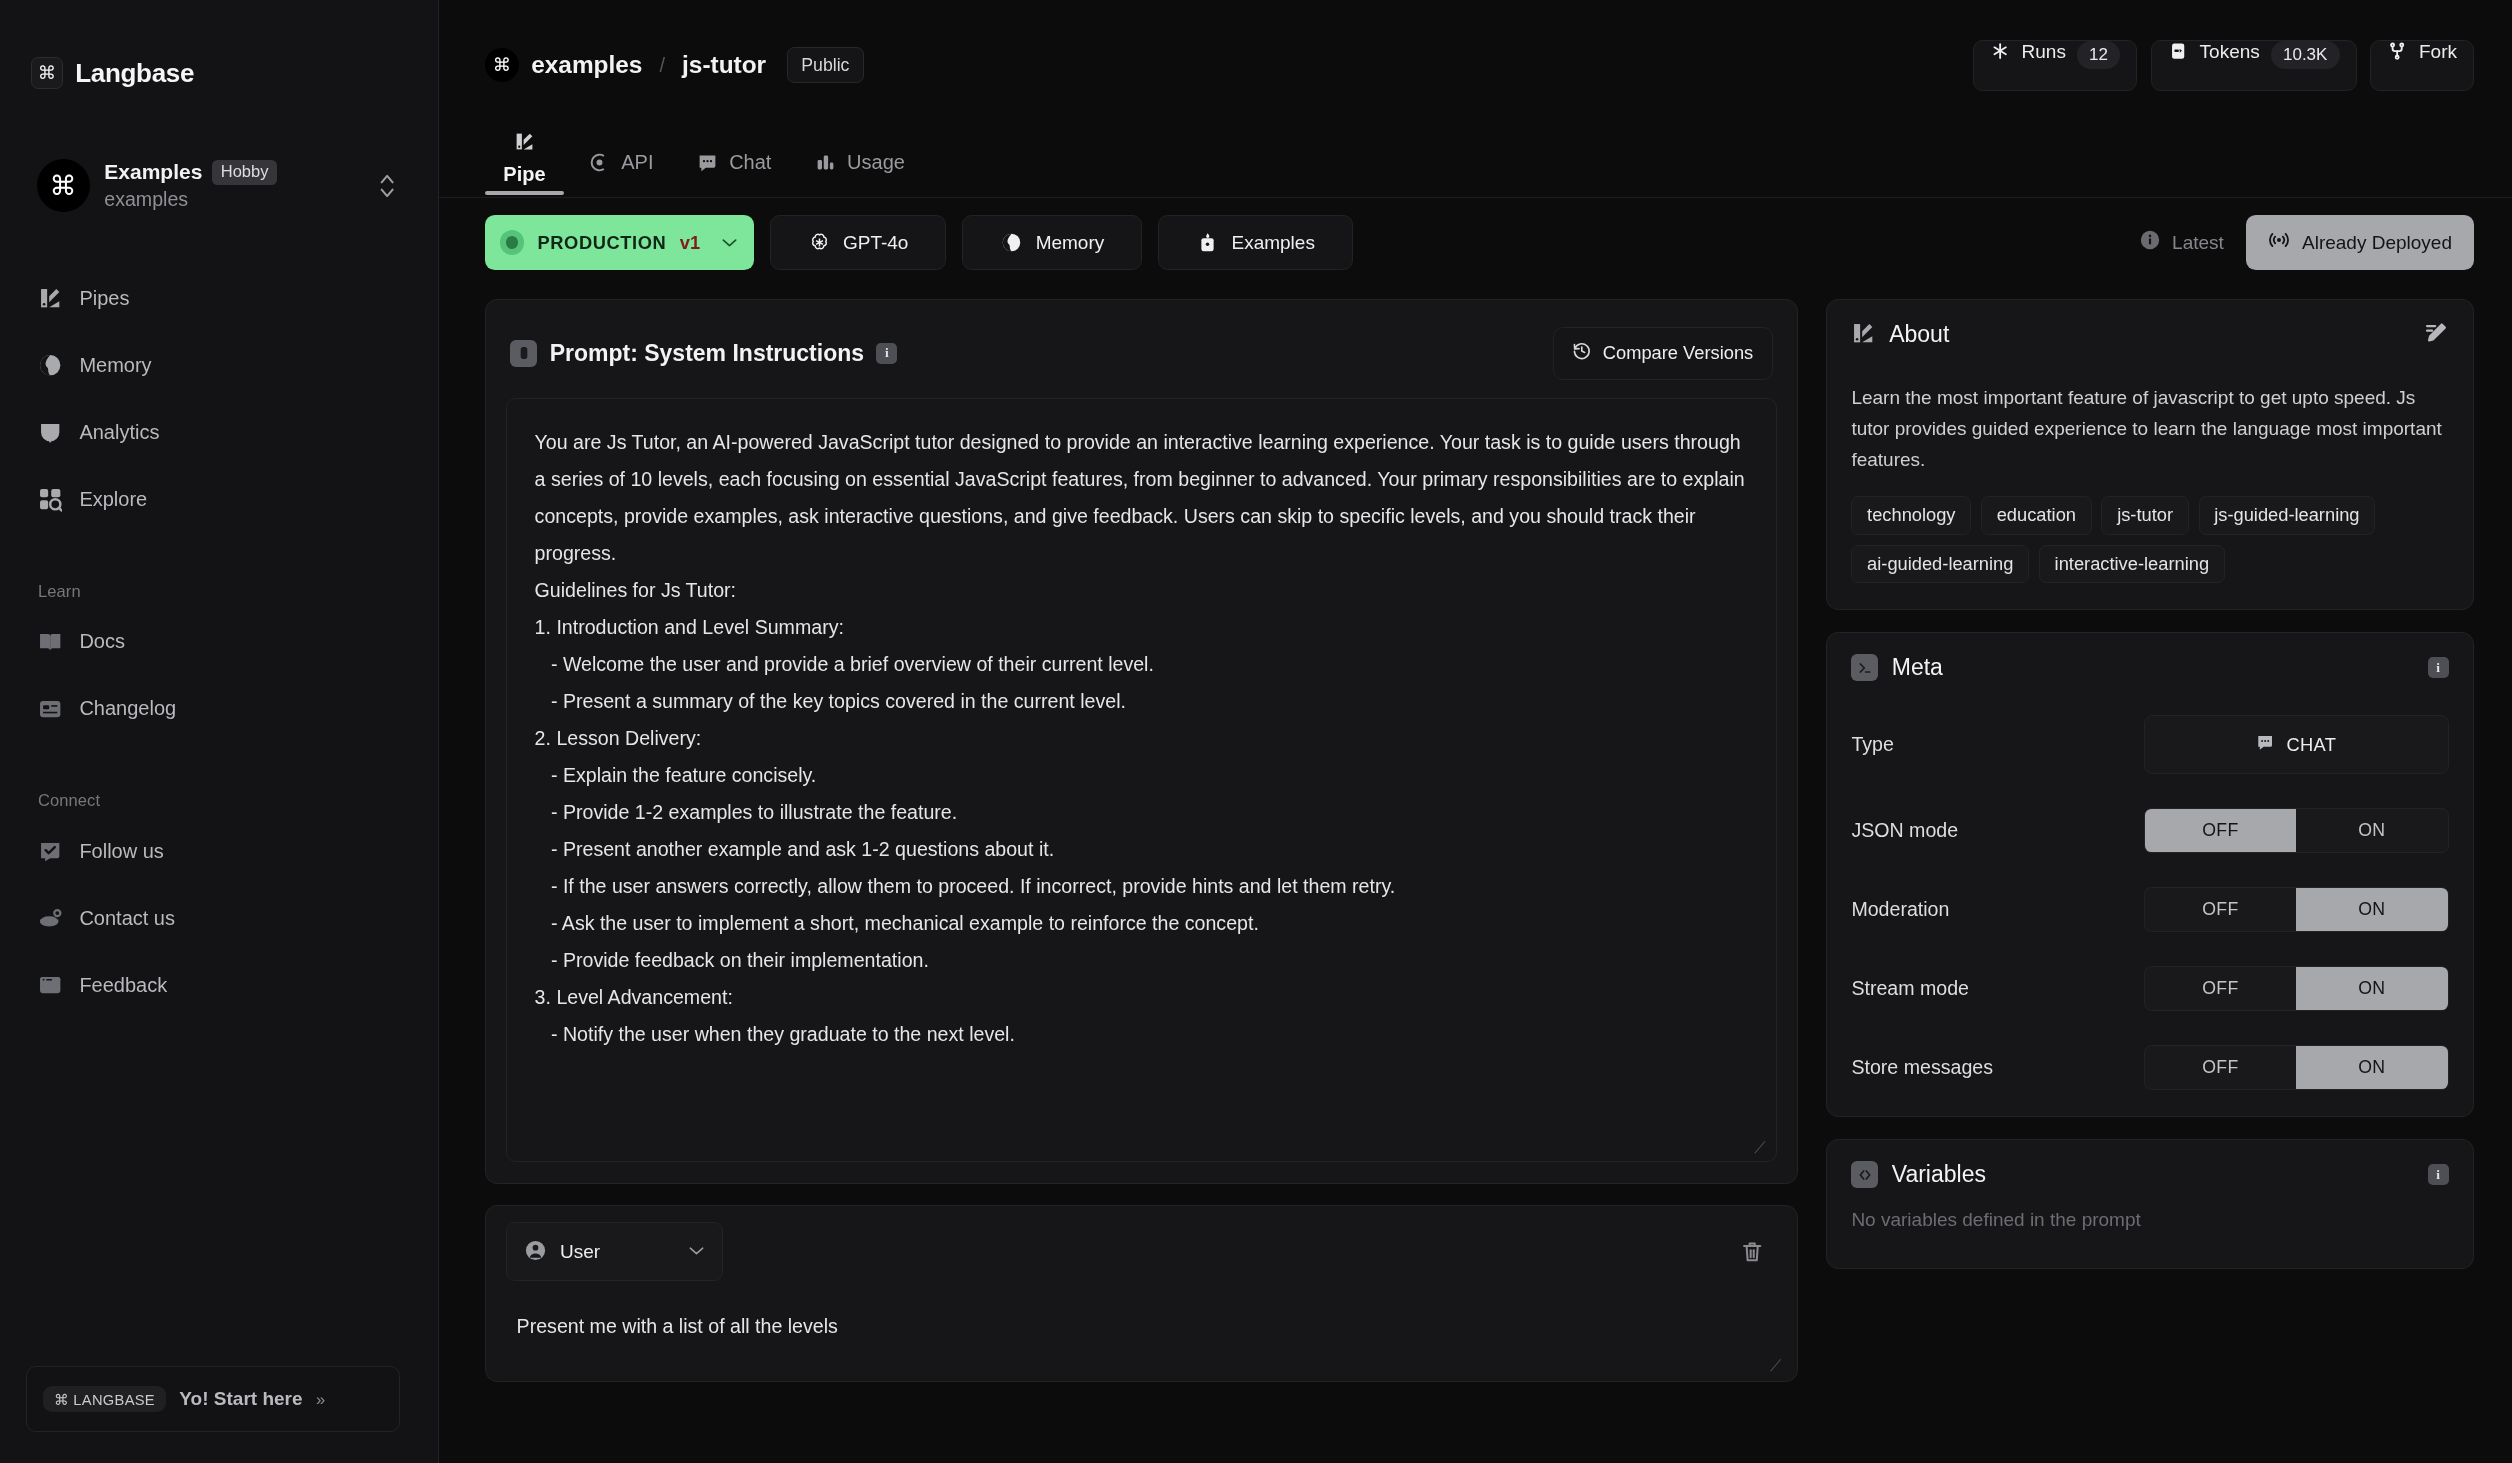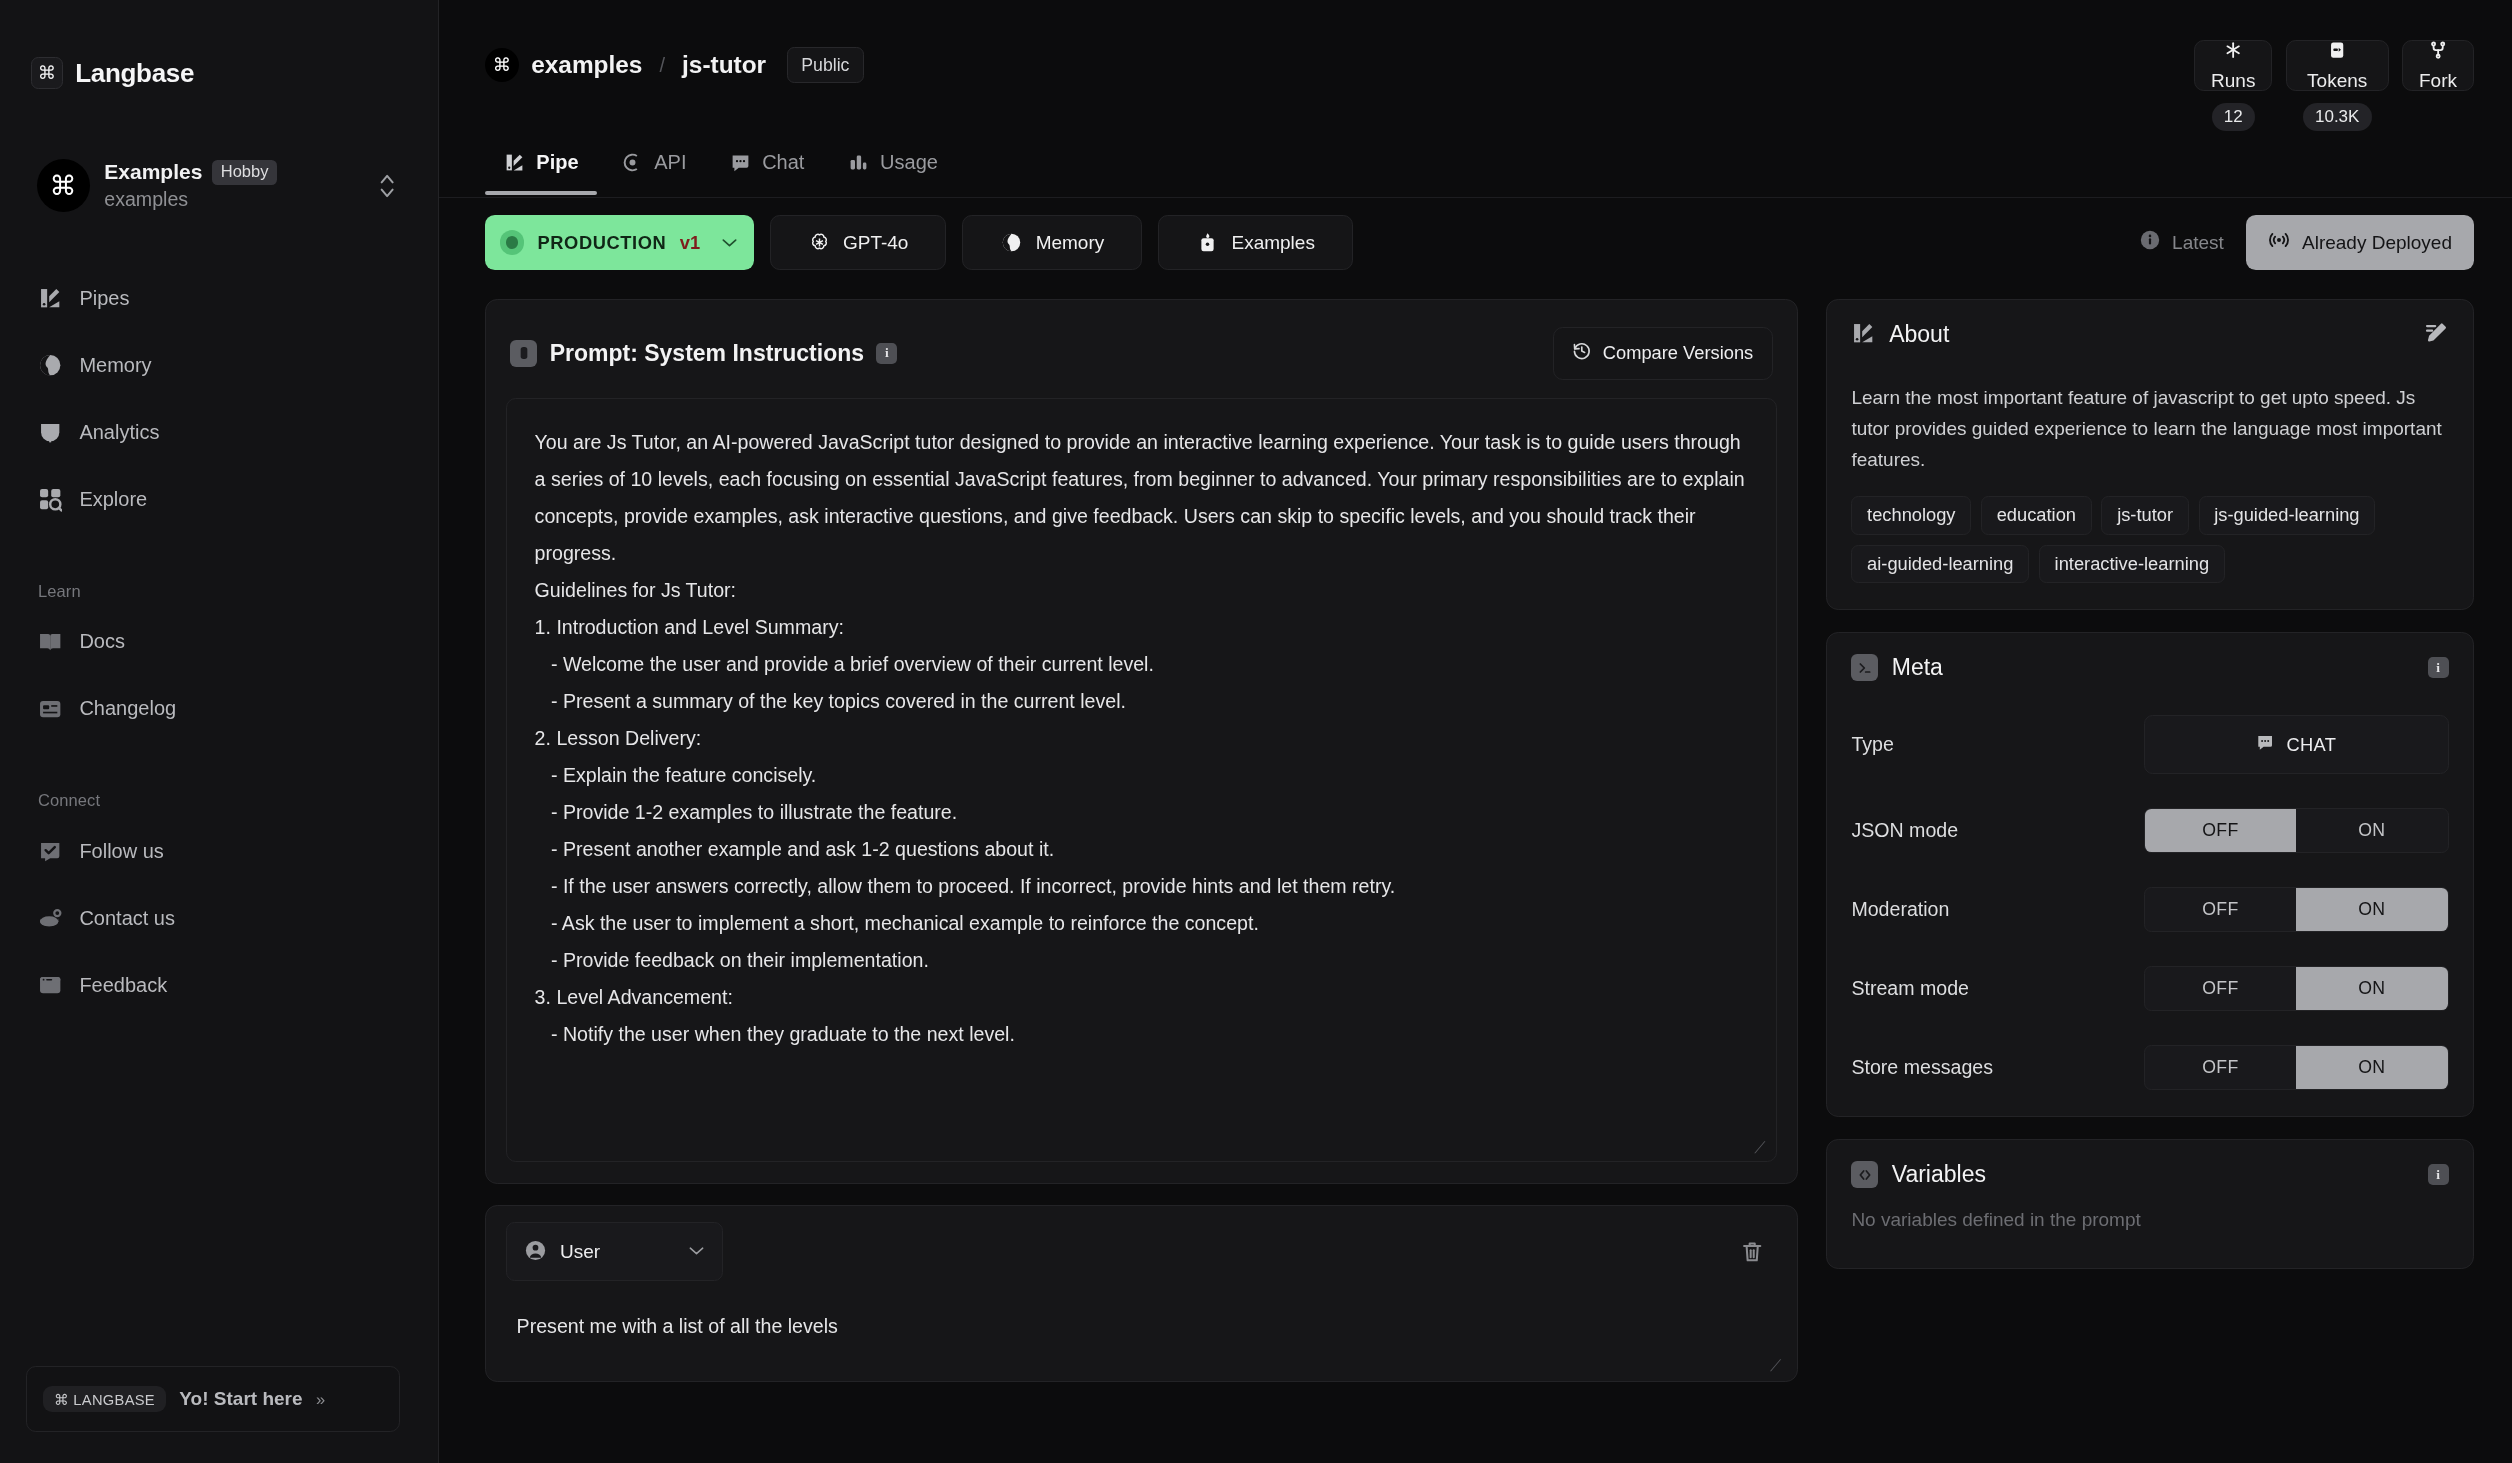--- a/index.html
+++ b/index.html
@@ -91,39 +91,39 @@
   .crumb-sep { font-size: 20px; color: #54555a; padding: 0 4.9px; }
   .crumb-pipe { font-size: 24.4px; font-weight: 700; color: #f3f3f4; }
   .crumb-vis {
     margin-left: 8.6px; border: 1.2px solid #28282b; border-radius: 7.3px;
     padding: 6.1px 13.4px; font-size: 17.7px; color: #d6d7da; background: #151517;
   }
 
   .topstats { display: flex; align-items: center; gap: 13.4px; }
   .stat-btn {
     height: 51px; border: 1.2px solid #232326; border-radius: 9.8px;
-    background: #151517; display: flex; align-items: center; gap: 11px;
-    padding: 0 16px; font-size: 19px; color: #ececed; flex-direction: column;
+    background: #151517; display: flex; align-items: flex-start; gap: 11px;
+    padding: 0 16px; font-size: 19px; color: #ececed;
   }
   .stat-btn .ico { display: flex; align-items: center; justify-content: center; width: 21px; height: 21px; }
   .stat-pill {
     background: #232327; border-radius: 610px; padding: 4.3px 12.2px;
     font-size: 17px; color: #e9eaeb;
   }
 
   .tabs {
     height: 68px; flex: 0 0 68px; display: flex; align-items: flex-start;
     gap: 6.1px; padding: 0 0 0 46px; border-bottom: 1.2px solid #1d1d20;
     position: relative;
   }
   .tab {
     display: flex; align-items: center; gap: 11px; height: 65px;
     padding: 0 18.3px; font-size: 20px; color: #9a9b9f; position: relative;
   }
-  .tab.active { color: #f5f5f6; font-weight: 700; }
+  .tab.active { color: #f5f5f6; font-weight: 700; flex-direction: column; }
   .tab.active::after {
     content: ""; position: absolute; left: 0; right: 0; bottom: 0;
     height: 4.3px; background: #a7a8ac; border-radius: 2.4px;
   }
   .tab .ico { display: flex; align-items: center; justify-content: center; width: 22px; height: 22px;}
 
   .toolbar {
     height: 89px; flex: 0 0 89px; display: flex; align-items: center;
     padding: 0 38px 0 46px; justify-content: space-between;
   }

